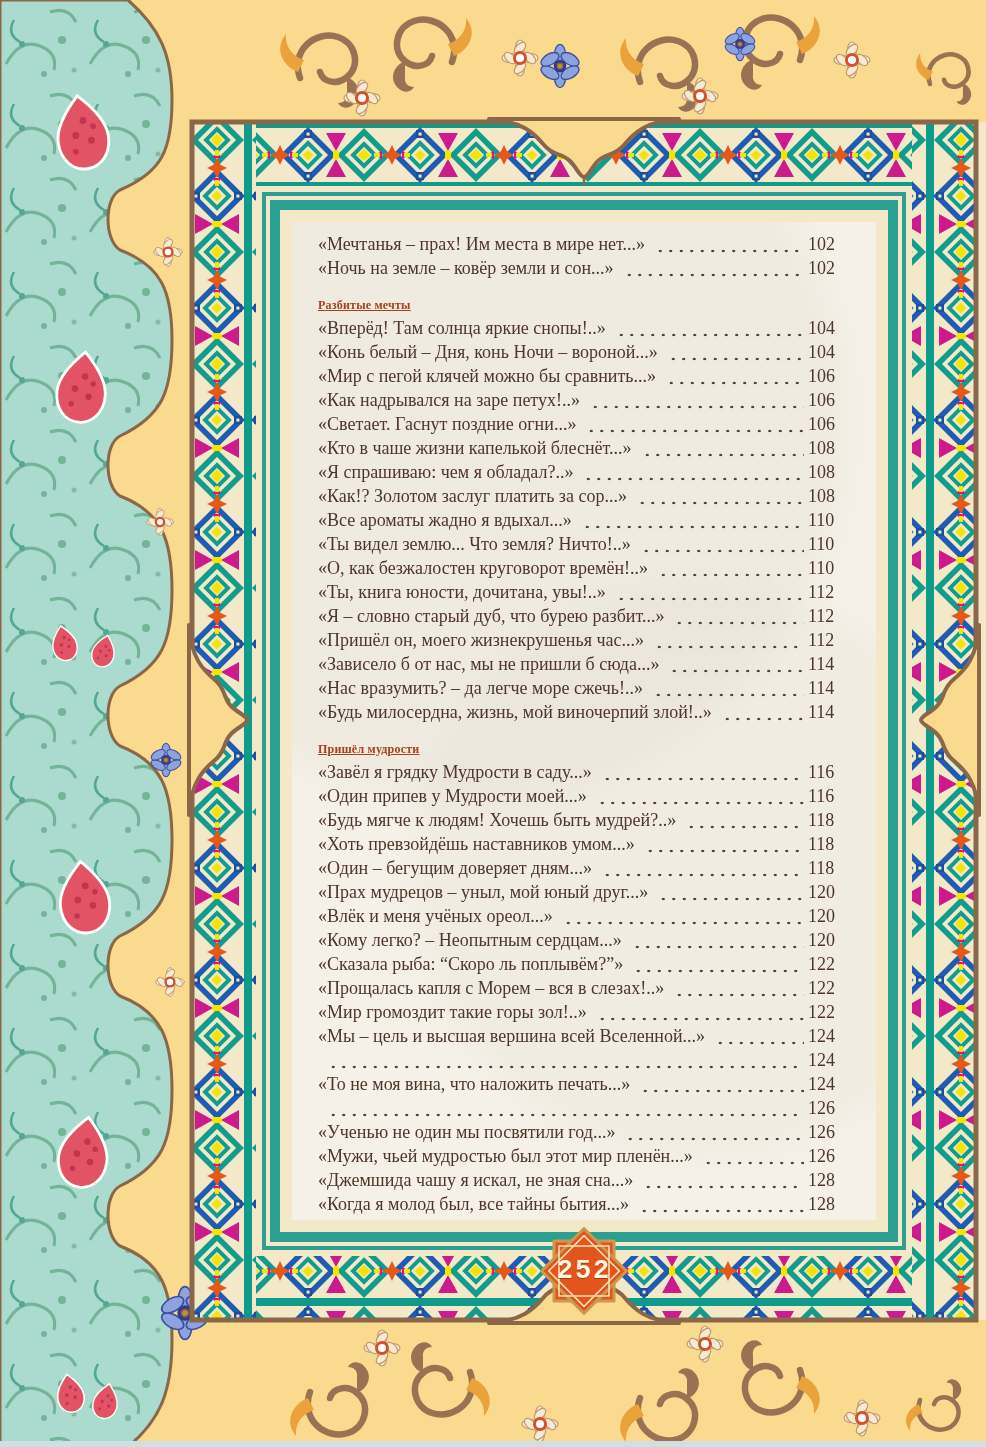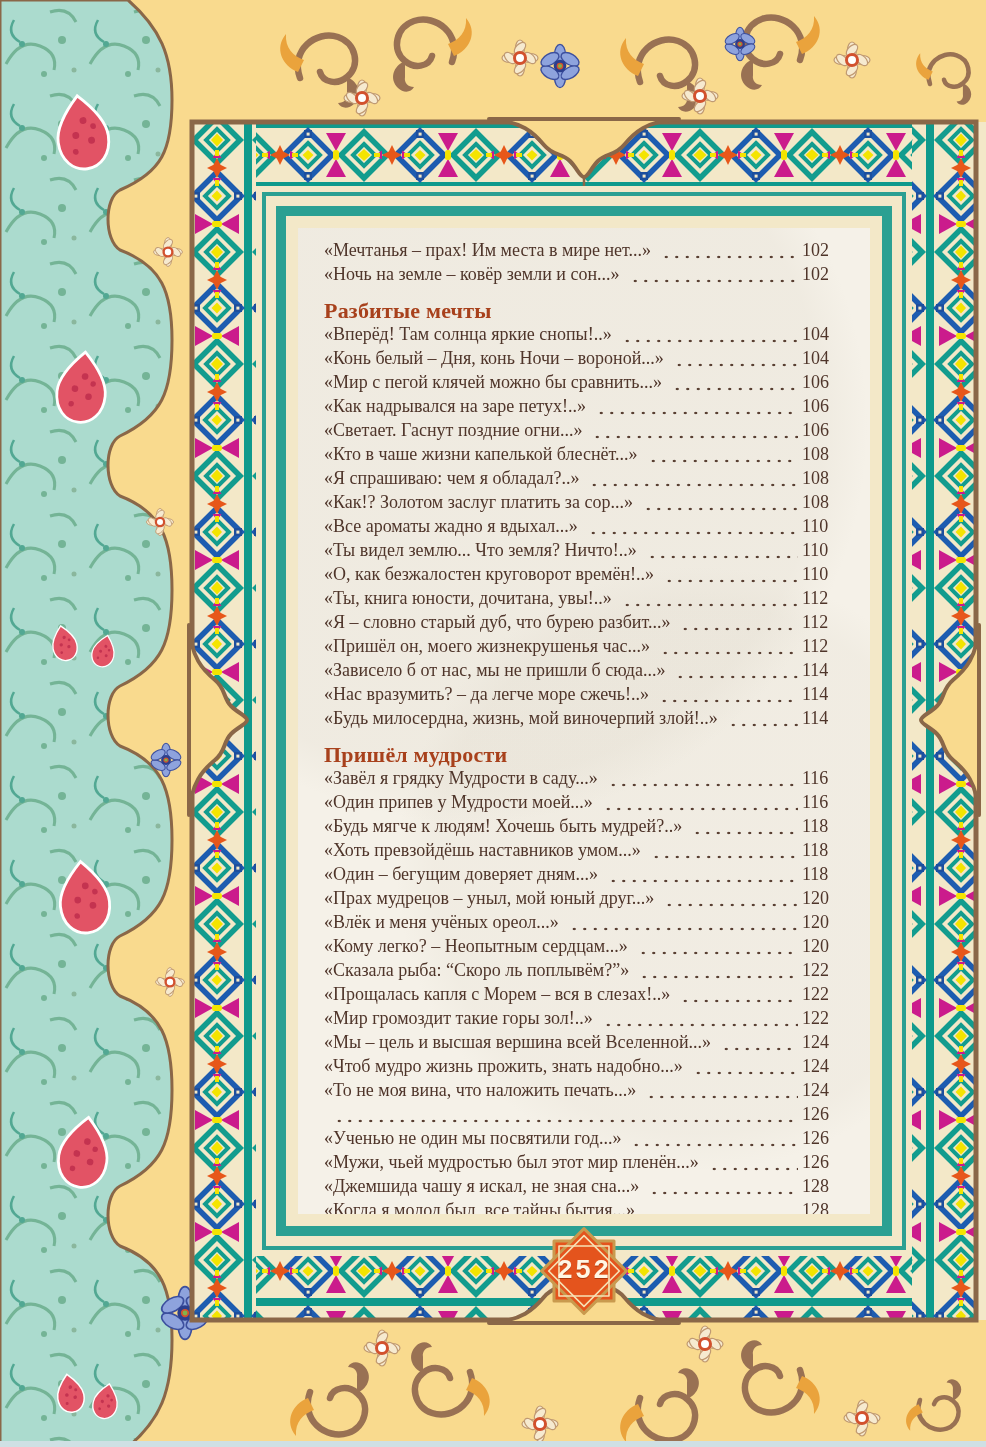--- a/index.html
+++ b/index.html
@@ -10,34 +10,34 @@
   }
   *{box-sizing:border-box; margin:0; padding:0;}
   html,body{width:986px;}
   body{font-family:"Liberation Serif","DejaVu Serif",serif; background:#ffffff;}
   .page{position:relative; width:986px; height:1447px; background:var(--c-pageyellow); overflow:hidden;}
   .deco{position:absolute; left:0; top:0; width:986px; height:1447px; display:block;}
 
   
   .hole{position:absolute; left:256px; top:186px; width:656px; height:1070px;
         background:var(--c-cream); padding:6px;}
-  .f1{width:100%; height:100%; border:4px solid var(--c-teal); padding:10px; background:var(--c-cream);}
+  .f1{width:100%; height:100%; border:4px solid var(--c-teal); padding:4px; background:var(--c-cream);}
   .f2{width:100%; height:100%; border:10px solid var(--c-teal); padding:12px; background:var(--c-cream);}
   .panel{width:100%; height:100%; background:var(--c-panel); padding:12px 28px 10px 26px; overflow:hidden;
          background-image:radial-gradient(circle at 30% 20%, rgba(190,180,160,.10) 0 40%, transparent 45%),
                           radial-gradient(circle at 70% 65%, rgba(190,180,160,.08) 0 35%, transparent 40%);}
 
   .toc-row{display:flex; align-items:baseline; height:24px; font-size:18px; color:var(--c-text);}
   .toc-title{white-space:nowrap;}
   .toc-dots{flex:1; align-self:flex-end; height:6px; margin:0 4px 4px 10px;
             background-image:radial-gradient(circle, #5a4033 1.25px, transparent 1.55px);
             background-size:10.5px 6px; background-repeat:repeat-x; background-position:left bottom;}
   .toc-page{min-width:40px; text-align:left; font-size:18px; color:var(--c-text);}
-  .toc-heading{margin-top:10px; height:26px; line-height:26px; font-size:22px; font-weight:bold;
-               color:var(--c-head); letter-spacing:.2px;}
+  .toc-heading{margin-top:10px; height:26px; line-height:26px; font-size:12px; font-weight:bold;
+               color:var(--c-head); letter-spacing:.2px;text-decoration:underline;}
 
   
   .badge{position:absolute; left:584px; top:1271px; width:96px; height:96px;
          transform:translate(-50%,-50%);}
   .badge svg{position:absolute; inset:0;}
   .badge-num{position:absolute; inset:0; display:flex; align-items:center; justify-content:center;
              font-family:Liberation Mono, monospace; font-weight:bold;
              font-size:27px; color:#fff6e4; letter-spacing:2px; text-shadow:0 1px 0 rgba(120,30,0,.55);}
 </style>
 </head>
@@ -372,21 +372,20 @@
                 <span class="toc-title">«Мир громоздит такие горы зол!..»</span>
                 <span class="toc-dots"></span>
                 <span class="toc-page">122</span>
               </div>
               <div class="toc-row">
                 <span class="toc-title">«Мы – цель и высшая вершина всей Вселенной...»</span>
                 <span class="toc-dots"></span>
                 <span class="toc-page">124</span>
               </div>
               <div class="toc-row">
-                <span class="toc-title">«Чтоб мудро жизнь прожить, знать надобно...»</span>
                 <span class="toc-dots"></span>
                 <span class="toc-page">124</span>
               </div>
               <div class="toc-row">
                 <span class="toc-title">«То не моя вина, что наложить печать...»</span>
                 <span class="toc-dots"></span>
                 <span class="toc-page">124</span>
               </div>
               <div class="toc-row">
                 <span class="toc-dots"></span>

